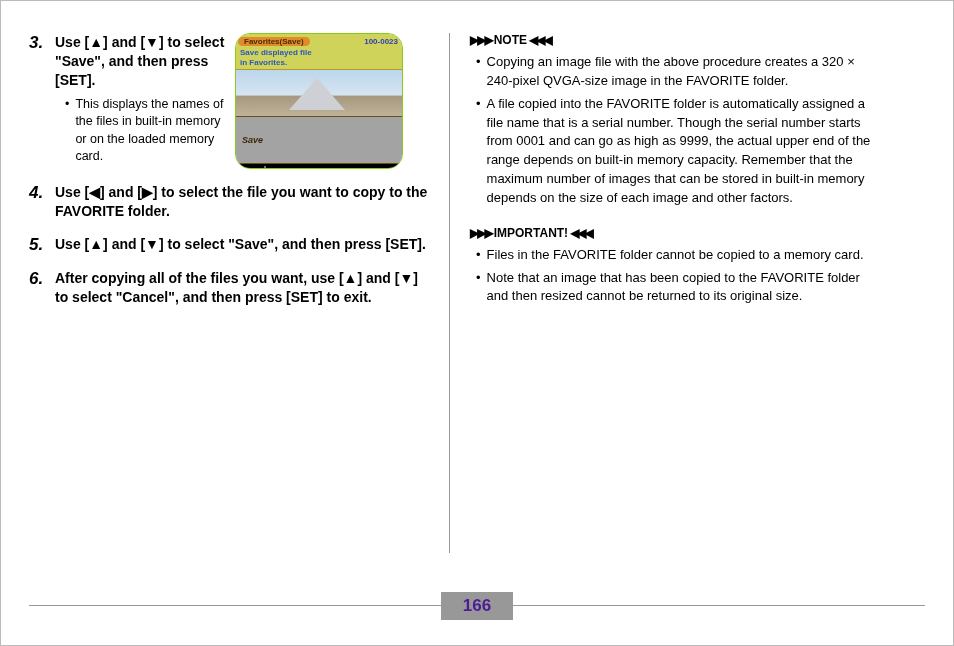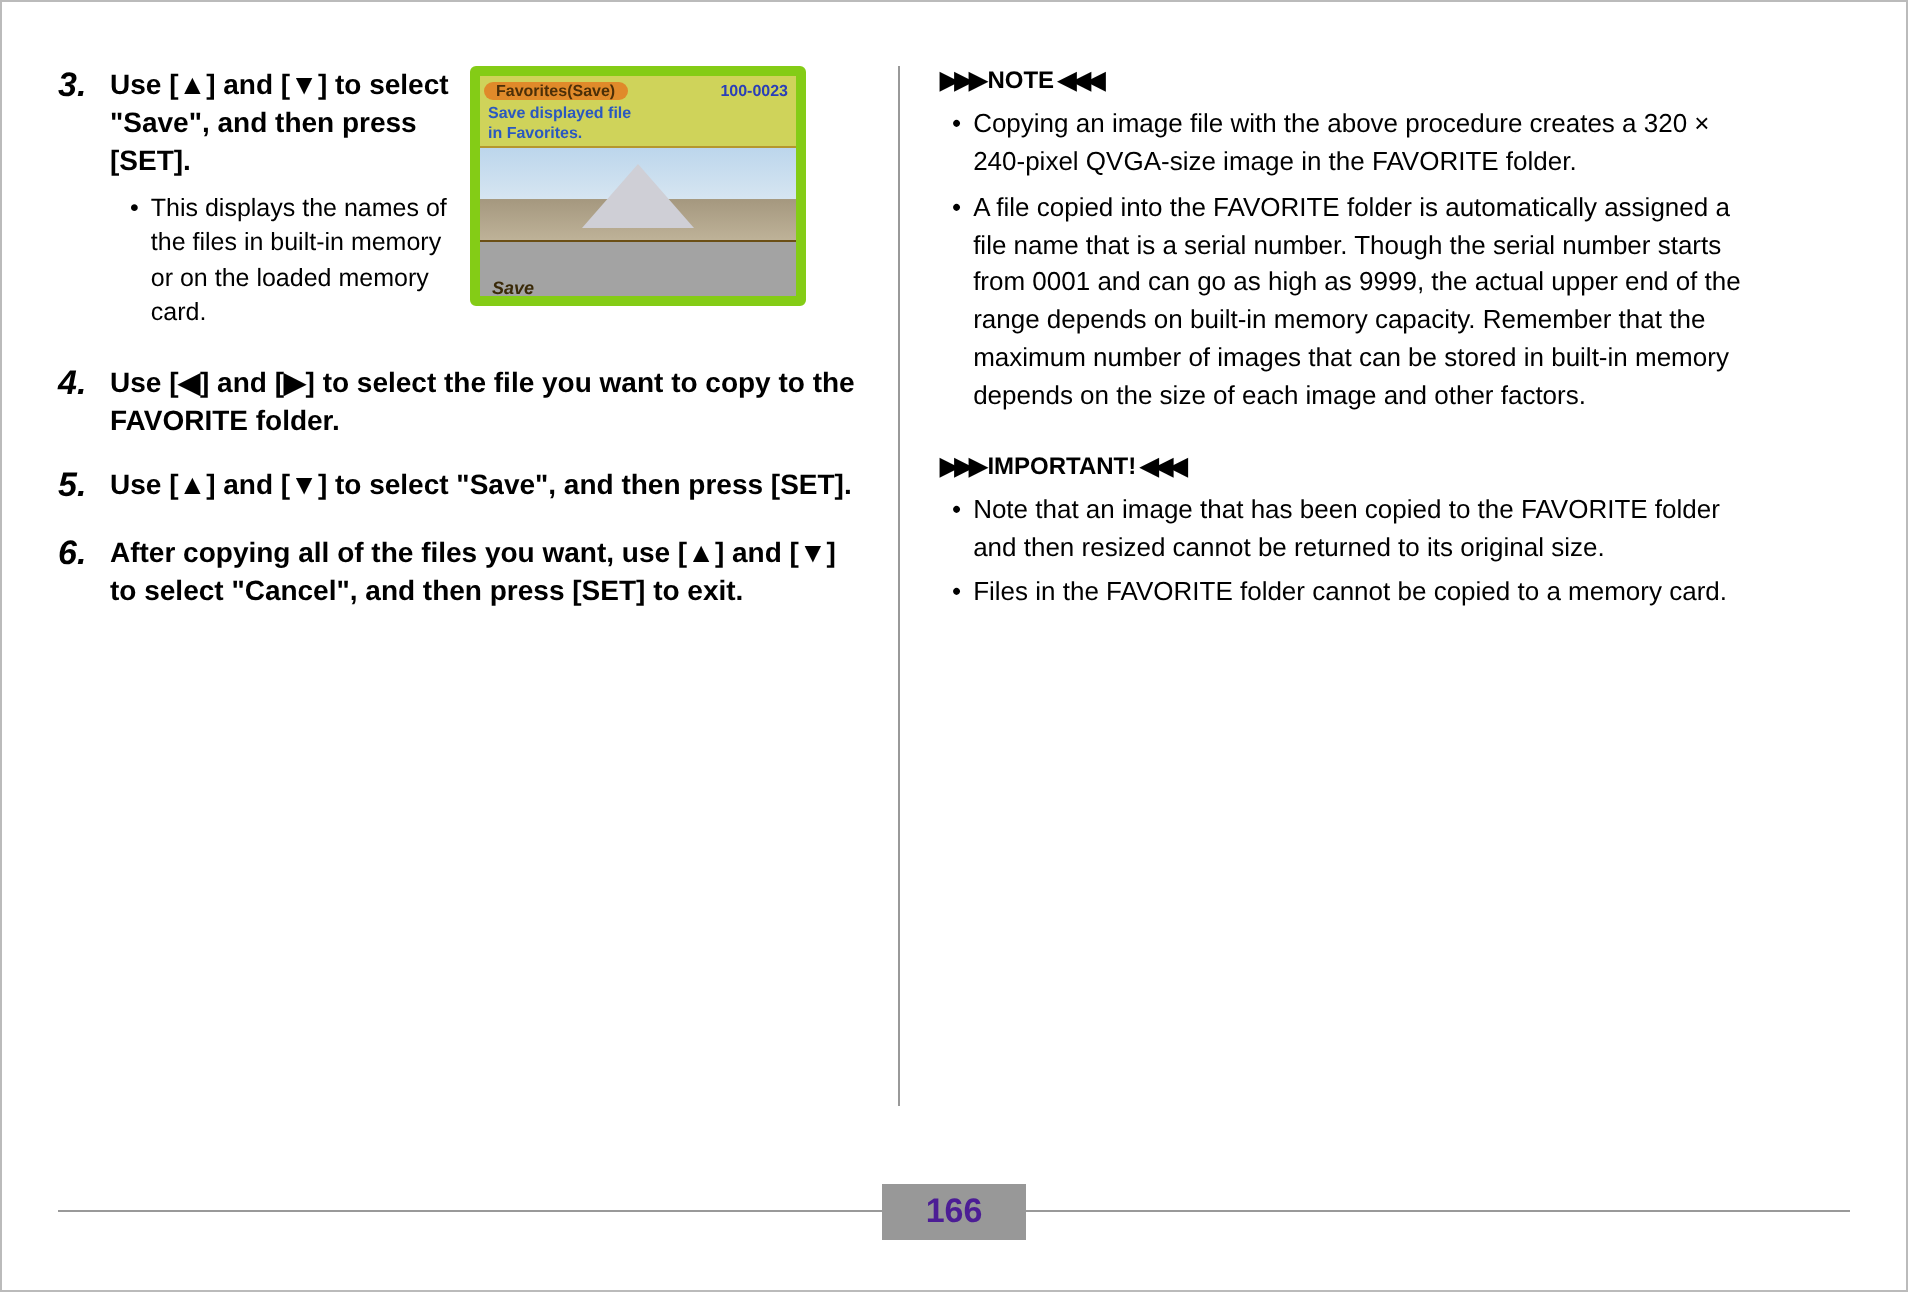--- a/index.html
+++ b/index.html
@@ -13,21 +13,21 @@
   .step { display: flex; margin-bottom: 14px; }
   .step-num { font-style: italic; font-weight: bold; font-size: 17px; width: 26px; flex-shrink: 0; }
   .step-body { flex: 1; }
   .step-title { font-weight: bold; font-size: 14px; line-height: 1.35; }
   .bullets { margin-top: 6px; padding-left: 10px; }
   .bullets li { list-style: none; display: flex; font-size: 12.5px; line-height: 1.4; margin-bottom: 2px; }
   .bullets li::before { content: "• "; margin-right: 6px; }
   .step3-row { display: flex; gap: 10px; }
   .step3-text { width: 170px; }
   
-  .shot { width: 168px; height: 120px; border: 5px solid #84cc16; border-radius: 3px; overflow: hidden; font-family: Arial, sans-serif; flex-shrink: 0; }
+  .shot { width: 168px; height: 136px; border: 1px solid #84cc16; border-radius: 15px; overflow: hidden; font-family: Arial, sans-serif; flex-shrink: 0; }
   .shot-top { background: #cfd35a; height: 14px; display: flex; align-items: center; font-size: 8px; }
   .shot-top .title { background: #e08a2a; color: #4b2f08; border-radius: 7px; padding: 0 6px; margin-left: 2px; font-weight: bold; }
   .shot-top .file { margin-left: auto; margin-right: 4px; color: #2a3fb8; font-weight: bold; }
   .shot-sub { background: #cfd35a; font-size: 8px; padding: 0 4px 2px 4px; color: #8a6b1b; font-weight: bold; height: 22px; line-height: 10px; border-bottom: 1px solid #b5972d; }
   .shot-sub .blue { color: #2a58c0; }
   .shot-pic { height: 46px; background: linear-gradient(#bcd6ec 0%, #d6e5f1 55%, #a5987f 56%, #beb298 100%); position: relative; }
   .mountain { position: absolute; left: 32%; top: 8px; width: 0; height: 0; border-left: 28px solid transparent; border-right: 28px solid transparent; border-bottom: 32px solid #cfcfd6; }
   .shot-menu { font-size: 9px; }
   .menu-save { background: #a3a3a3; color: #3a2a08; font-weight: bold; padding: 18px 6px; border-top: 1px solid #6b4f15; border-bottom: 1px solid #6b4f15; font-style: italic; }
   .menu-cancel { background: #000; color: #fff; padding: 1px 2px; }
@@ -124,24 +124,24 @@
           </li>
       </ul>
 
       <div class="note-head">
         <span class="arr">▶▶▶</span>
         <span>IMPORTANT!</span>
         <span class="arr">◀◀◀</span>
       </div>
       <ul class="rbul">
         <li>
-            <span>Note that an image that has been copied to the FAVORITE folder and then resized cannot be returned to its original size.</span>
+            <span>Files in the FAVORITE folder cannot be copied to a memory card.</span>
           </li>
         <li>
-            <span>Files in the FAVORITE folder cannot be copied to a memory card.</span>
+            <span>Note that an image that has been copied to the FAVORITE folder and then resized cannot be returned to its original size.</span>
           </li>
       </ul>
 
     </div>
   </div>
 
   <div class="pagenum-wrap">
     <div class="hr-row">
       <div class="line"></div>
       <div class="pagenum">166</div>

